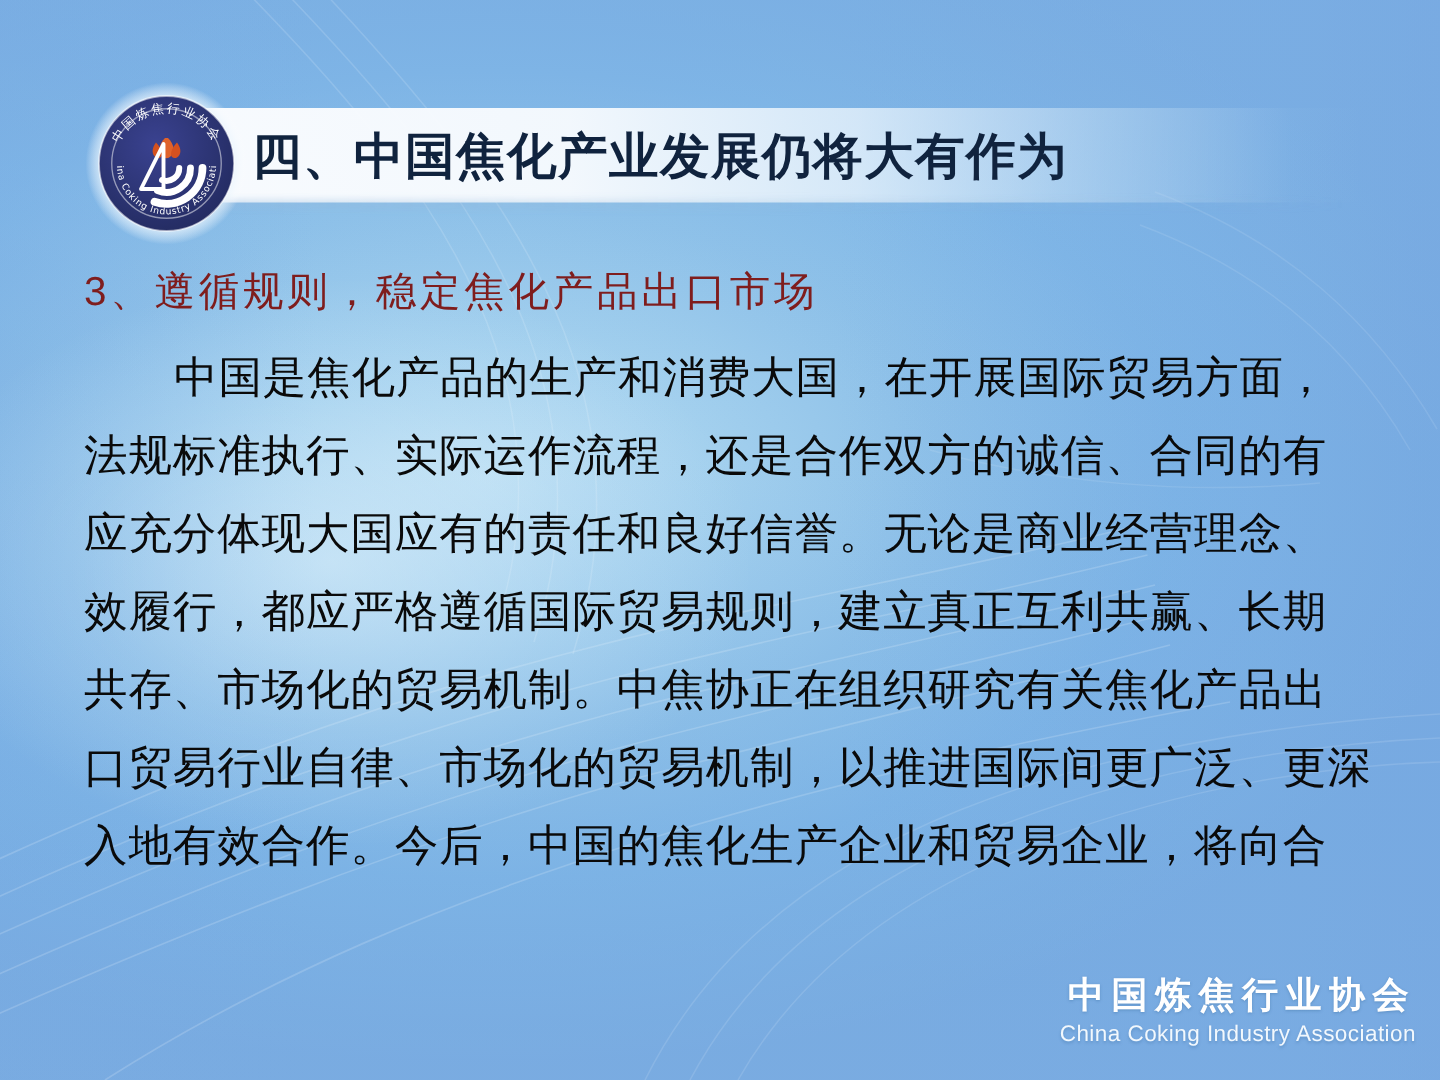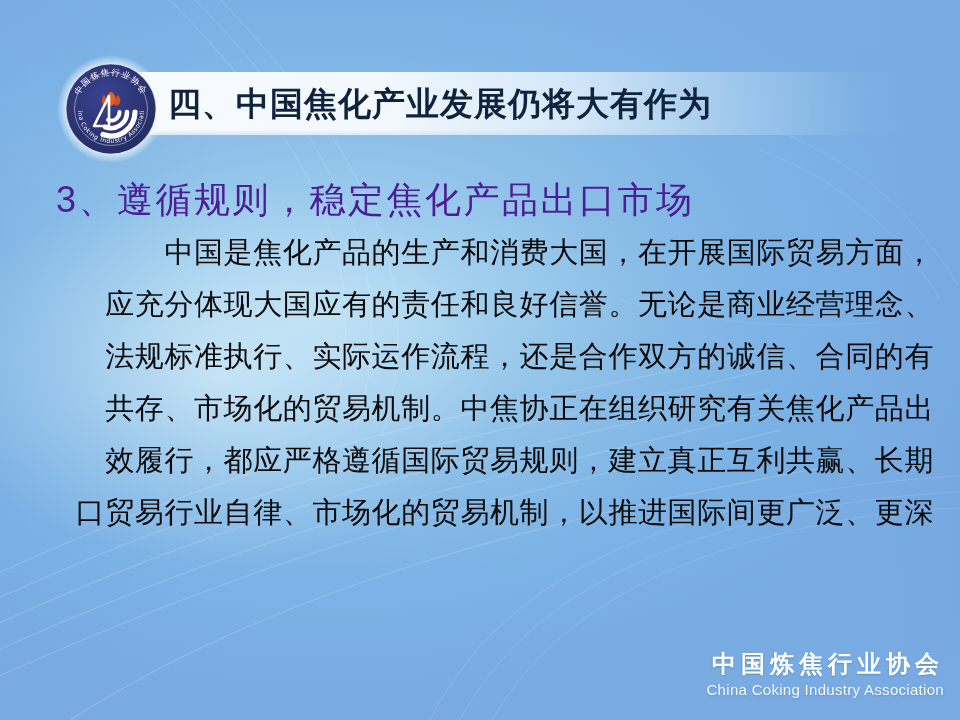--- a/index.html
+++ b/index.html
@@ -108,34 +108,33 @@
     width: 110px;
     height: 110px;
   }
   .logo svg { display: block; }
 
   
   .subtitle {
     position: absolute;
     left: 56px;
     top: 176px;
-    font-size: 36px;
+    font-size: 27px;
     font-weight: 400;
-    color: #4c1d95;
+    color: #7f1d1d;
     letter-spacing: 2.5px;
     white-space: nowrap;
   }
 
   
   .body-block {
     position: absolute;
     left: 56px;
     top: 226px;
     width: 878px;
-    text-align: right;
   }
   .body-line {
     font-size: 29px;
     line-height: 52px;
     color: #0a0a0a;
     letter-spacing: 0.6px;
     white-space: nowrap;
   }
   .body-line.indent {
     text-indent: 60px;
@@ -245,25 +244,26 @@
 
         <path d="M -2,-16 L -2,14 L -17,14 Z" fill="none" stroke="#ffffff" stroke-width="2.6" stroke-linejoin="round"></path>
       </g>
     </svg>
   </div>
 
   <div class="subtitle">3、遵循规则，稳定焦化产品出口市场</div>
 
   <div class="body-block">
     <div class="body-line indent">中国是焦化产品的生产和消费大国，在开展国际贸易方面，</div>
+    <div class="body-line">法规标准执行、实际运作流程，还是合作双方的诚信、合同的有</div>
     <div class="body-line">应充分体现大国应有的责任和良好信誉。无论是商业经营理念、</div>
-    <div class="body-line">法规标准执行、实际运作流程，还是合作双方的诚信、合同的有</div>
+    <div class="body-line">效履行，都应严格遵循国际贸易规则，建立真正互利共赢、长期</div>
     <div class="body-line">共存、市场化的贸易机制。中焦协正在组织研究有关焦化产品出</div>
-    <div class="body-line">效履行，都应严格遵循国际贸易规则，建立真正互利共赢、长期</div>
     <div class="body-line">口贸易行业自律、市场化的贸易机制，以推进国际间更广泛、更深</div>
+    <div class="body-line">入地有效合作。今后，中国的焦化生产企业和贸易企业，将向合</div>
   </div>
 
   <div class="footer">
     <div class="footer-cn">中国炼焦行业协会</div>
     <div class="footer-en">China Coking Industry Association</div>
   </div>
 
 </div>
 
 </body></html>

